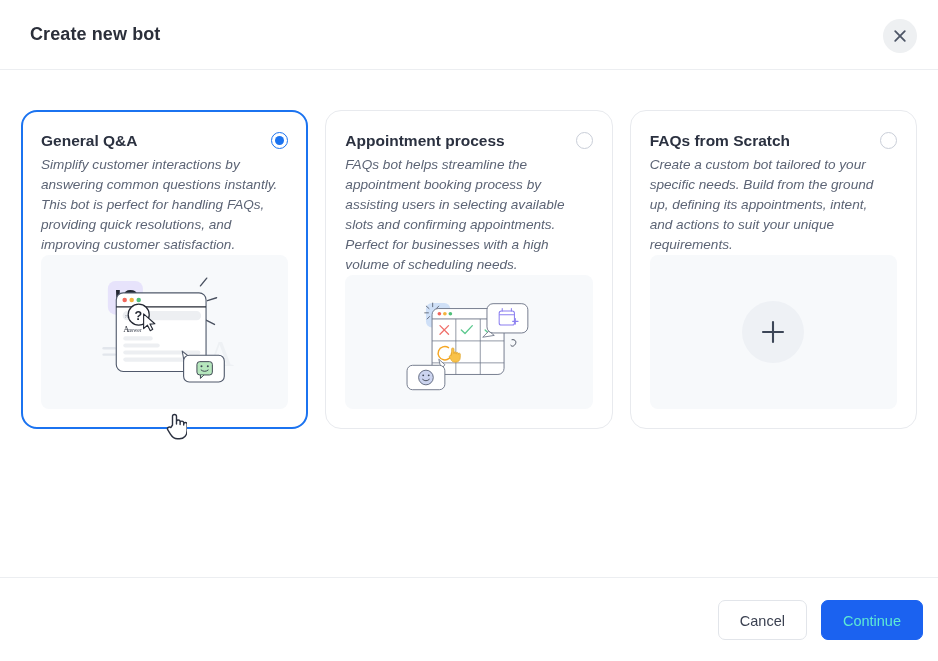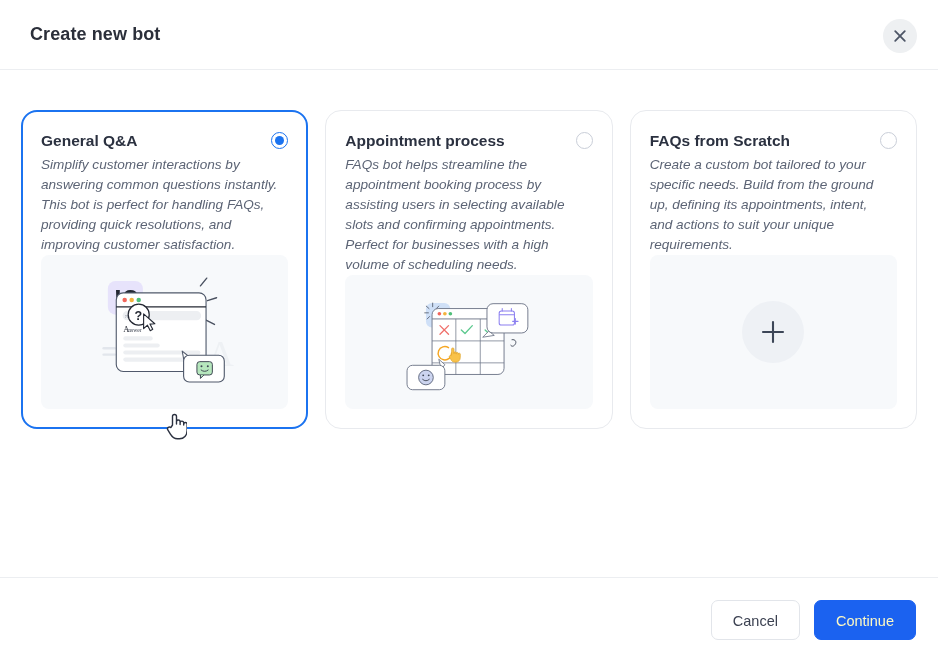--- a/index.html
+++ b/index.html
@@ -158,39 +158,39 @@
   }
 
   
   .modal-footer {
     flex: 0 0 84px;
     border-top: 1px solid #eceef1;
     display: flex;
     align-items: center;
     justify-content: flex-end;
     gap: 14px;
-    padding-right: 22px;
+    padding-right: 15px;
   }
   .btn {
     font-family: "Liberation Sans", sans-serif;
     font-size: 14.5px;
     border-radius: 7px;
     cursor: pointer;
     height: 40px;
     padding: 0 21px;
     line-height: 40px;
   }
   .btn-secondary {
     background: #ffffff;
     color: #3b4151;
     border: 1px solid #e2e5ea;
   }
   .btn-primary {
     background: #1b62f0;
-    color: #fef9c3;
+    color: #5eead4;
     border: 1px solid #1b62f0;
   }
 </style>
 </head>
 <body>
 
 <div class="modal">
 
   <div class="modal-header">
     <div class="modal-title">Create new bot</div>

